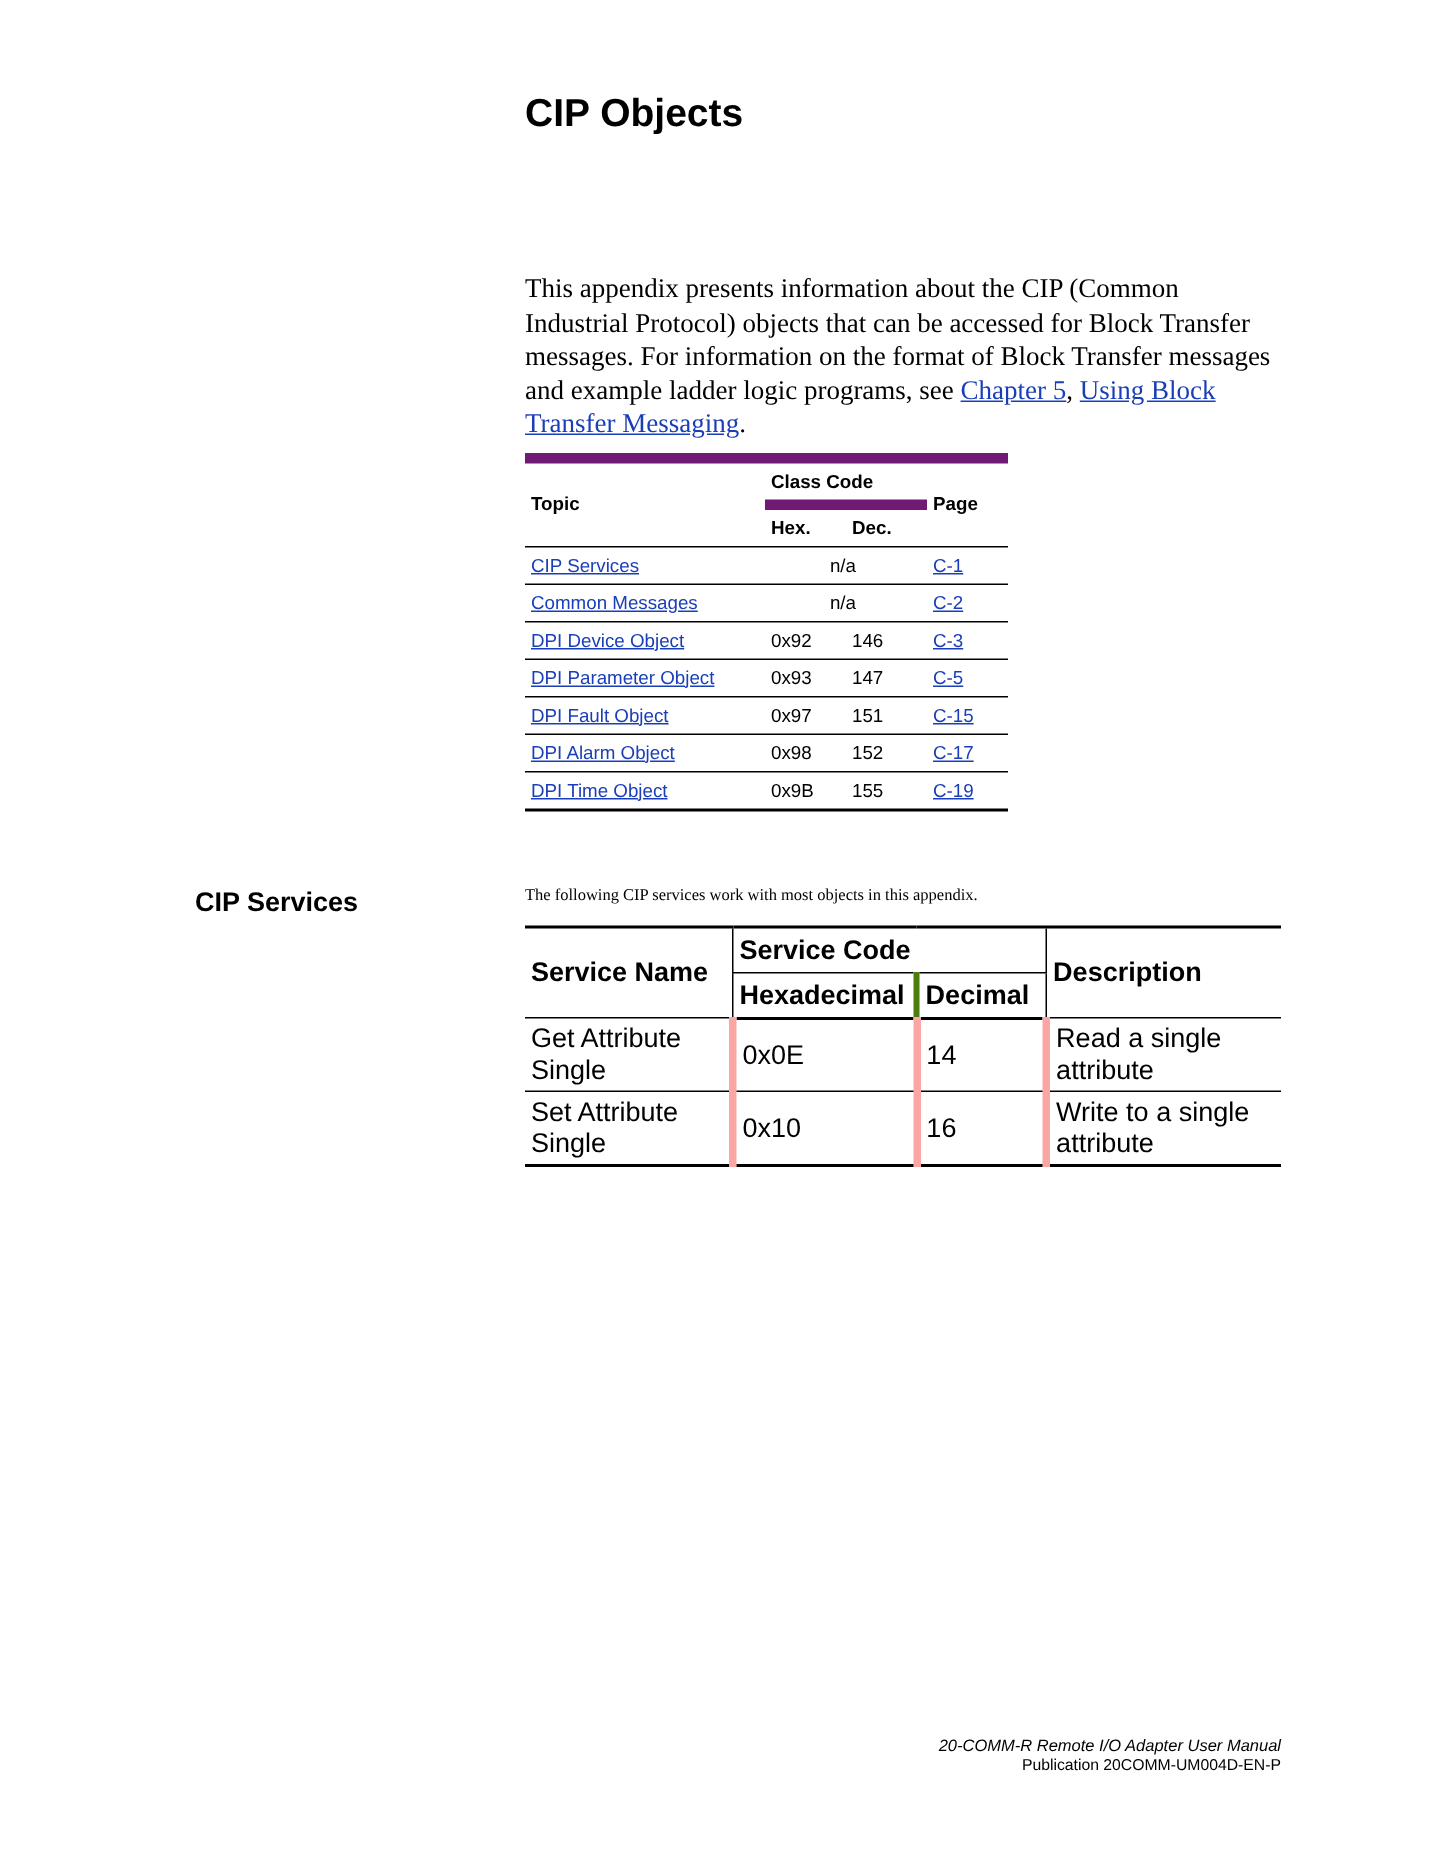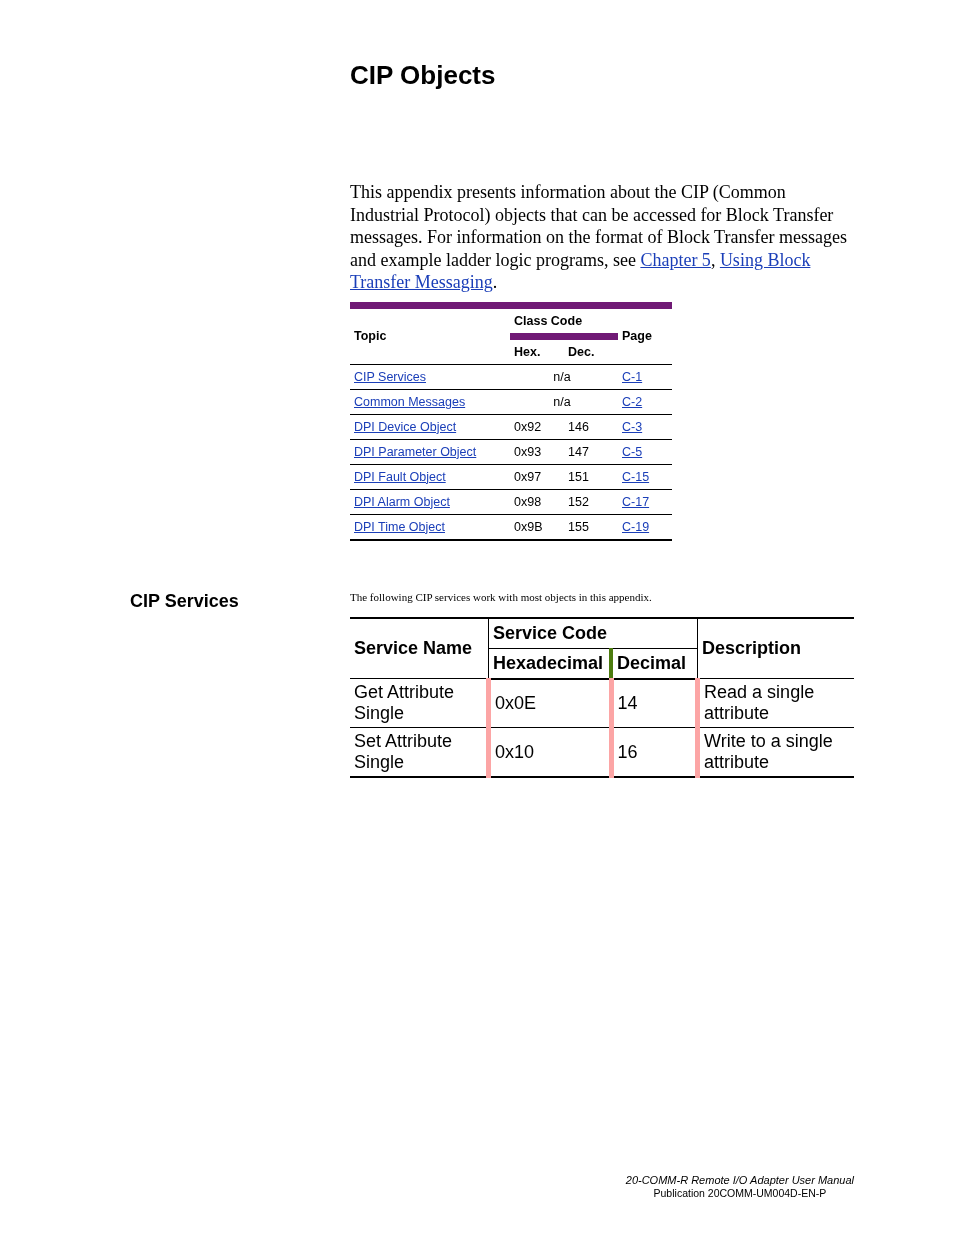--- a/index.html
+++ b/index.html
@@ -134,23 +134,23 @@
   }
   table.services tr td:first-child { border-left: none; }
   table.services tr.lastrow td { border-bottom: 2px solid #000; }
   table.services .c-name { width: 128px; }
   table.services .c-hex  { width: 62px; margin-top: 11px; }
   table.services .c-dec  { width: 74px; }
   table.services .c-desc { }
 
   .footer {
     position: absolute;
-    bottom: 36px;
+    bottom: 52px;
     right: 100px;
-    text-align: center;
+    text-align: right;
     font-family: Arial, Helvetica, sans-serif;
   }
   .footer .line1 {
     font-style: italic;
     font-size: 11px;
     margin-bottom: 1px;
   }
   .footer .line2 {
     font-size: 10.5px;
   }

